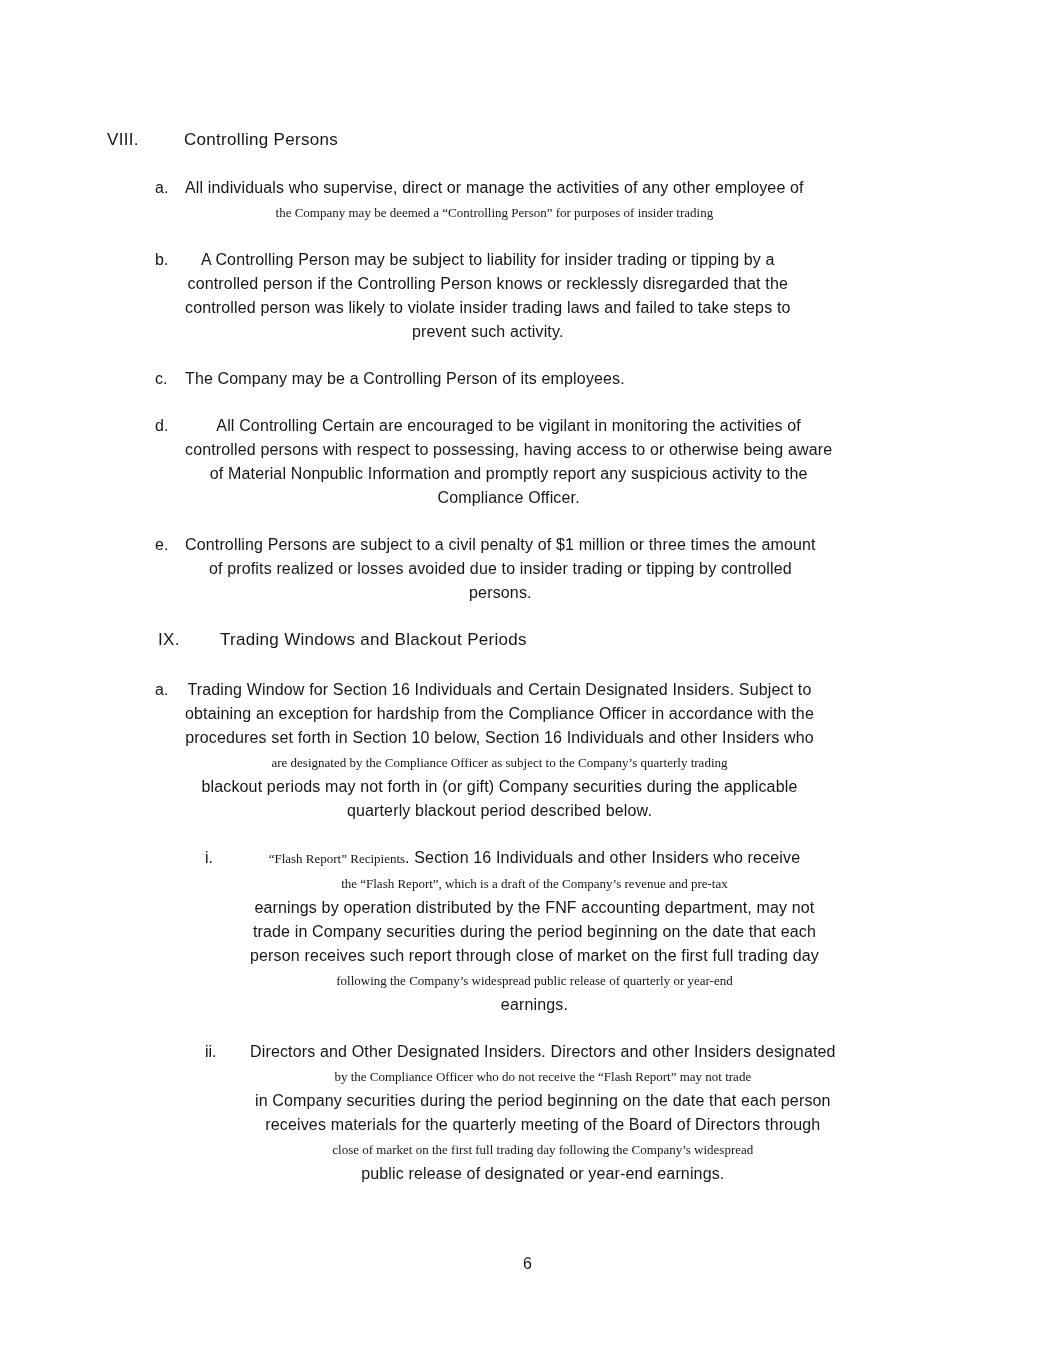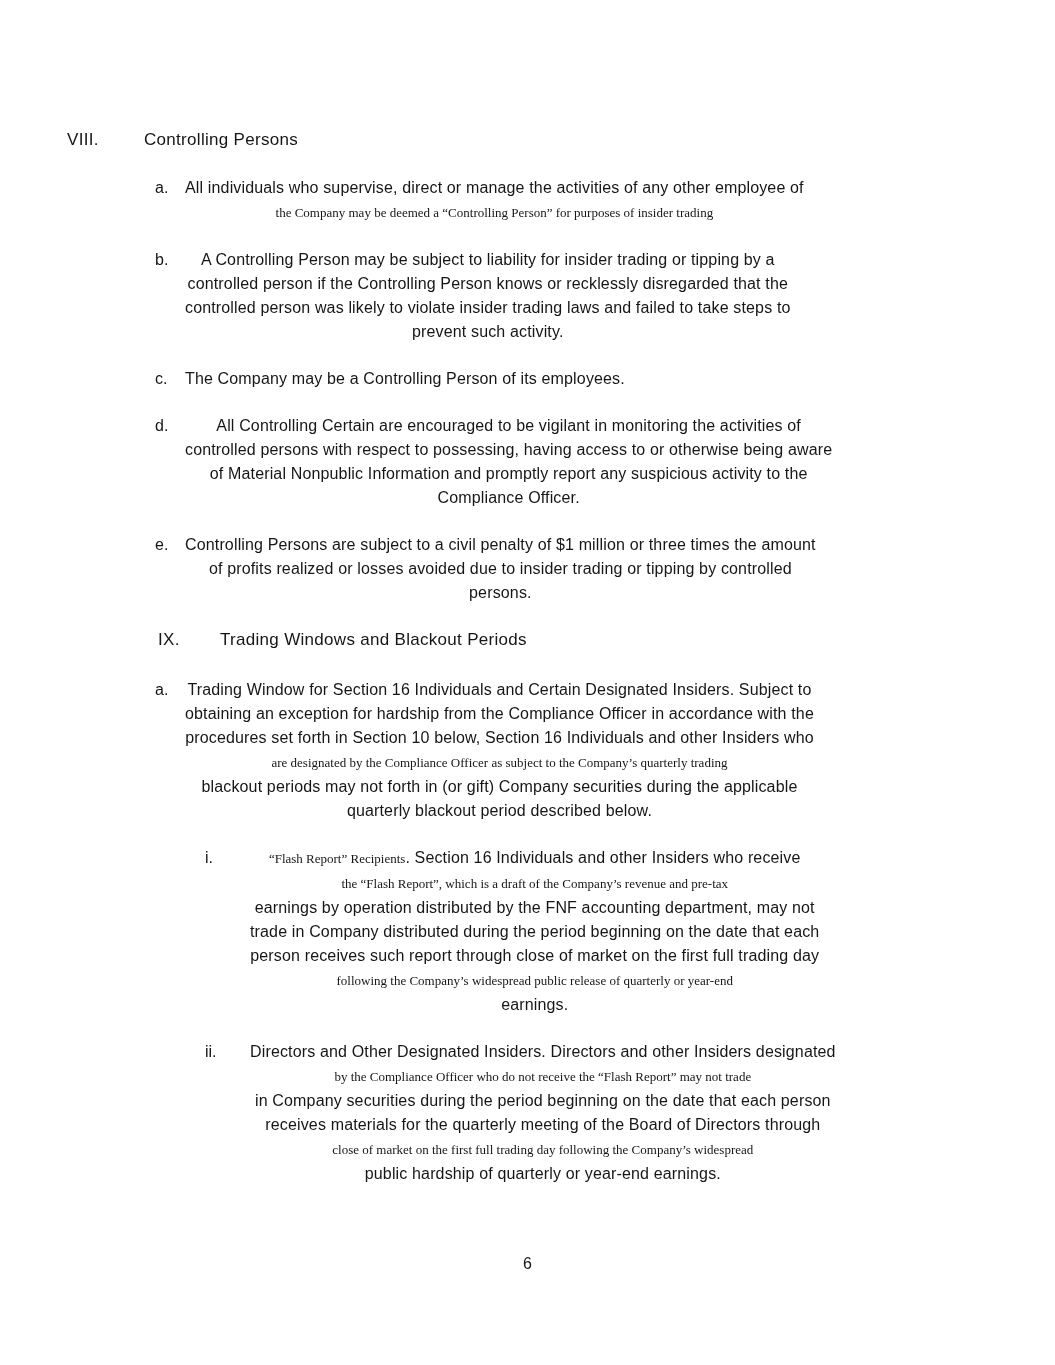--- a/index.html
+++ b/index.html
@@ -3,21 +3,21 @@
 <meta charset="utf-8">
 <style>
   html,body{margin:0;padding:0;}
   body{
     width:1055px;height:1365px;background:#ffffff;color:#161616;
     font-family:"Liberation Sans", sans-serif;position:relative;overflow:hidden;
   }
   .page{position:absolute;inset:0;background:#ffffff;}
   .content{position:absolute;top:128px;left:0;width:1055px;}
   .heading{margin-bottom:24px;font-size:17px;line-height:24px;letter-spacing:0.3px;}
-  .heading .numeral{display:inline-block;margin-left:67px;width:77px;}
+  .heading .numeral{display:inline-block;margin-left:107px;width:77px;}
   .heading.sec1{margin-bottom:26px;}
   .heading.sec1 .numeral{margin-left:158px;width:62px;}
   .item{display:flex;margin-bottom:23px;}
   .item .label{flex:none;margin-left:155px;width:30px;font-size:16px;line-height:24px;}
   .item .body{flex:none;}
   .item.sub .label{margin-left:205px;width:45px;}
   .line{line-height:24px;font-size:16px;white-space:nowrap;letter-spacing:0.15px;text-align:center;}
   .seg.serif{font-family:"Liberation Serif", serif;font-size:13px;letter-spacing:0;}
   .seg.u{text-underline-offset:3px;}
   .footer{position:absolute;top:1252px;left:0;width:1055px;text-align:center;
@@ -79,32 +79,32 @@
           <div class="line"><span class="seg">blackout periods may not forth in (or gift) Company securities during the applicable</span></div>
           <div class="line"><span class="seg">quarterly blackout period described below.</span></div>
         </div>
       </div>
       <div class="item sub">
         <span class="label">i.</span>
         <div class="body">
           <div class="line"><span class="seg serif u">“Flash Report” Recipients</span><span class="seg">.  Section 16 Individuals and other Insiders who receive</span></div>
           <div class="line"><span class="seg serif">the “Flash Report”, which is a draft of the Company’s revenue and pre-tax</span></div>
           <div class="line"><span class="seg">earnings by operation distributed by the FNF accounting department, may not</span></div>
-          <div class="line"><span class="seg">trade in Company distributed during the period beginning on the date that each</span></div>
+          <div class="line"><span class="seg">trade in Company securities during the period beginning on the date that each</span></div>
           <div class="line"><span class="seg">person receives such report through close of market on the first full trading day</span></div>
           <div class="line"><span class="seg serif">following the Company’s widespread public release of quarterly or year-end</span></div>
           <div class="line"><span class="seg">earnings.</span></div>
         </div>
       </div>
       <div class="item sub">
         <span class="label">ii.</span>
         <div class="body">
           <div class="line"><span class="seg u">Directors and Other Designated Insiders</span><span class="seg">. Directors and other Insiders designated</span></div>
           <div class="line"><span class="seg serif">by the Compliance Officer who do not receive the “Flash Report” may not trade</span></div>
           <div class="line"><span class="seg">in Company securities during the period beginning on the date that each person</span></div>
           <div class="line"><span class="seg">receives materials for the quarterly meeting of the Board of Directors through</span></div>
           <div class="line"><span class="seg serif">close of market on the first full trading day following the Company’s widespread</span></div>
-          <div class="line"><span class="seg">public hardship of quarterly or year-end earnings.</span></div>
+          <div class="line"><span class="seg">public release of designated or year-end earnings.</span></div>
         </div>
       </div>
     </div>
   <div class="footer">6</div>
 </div>
 
 </body></html>

